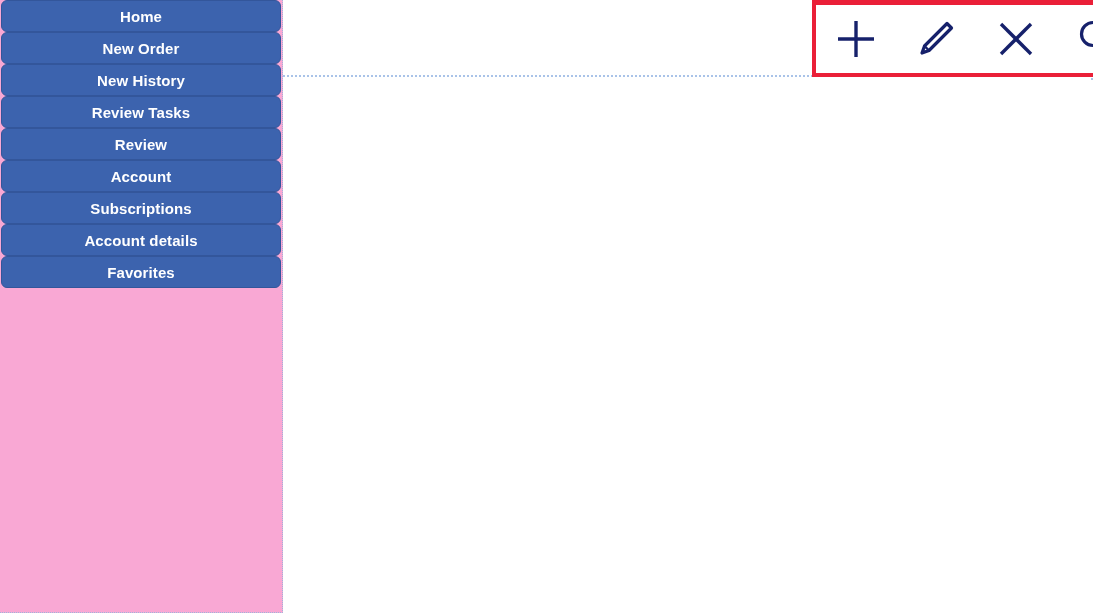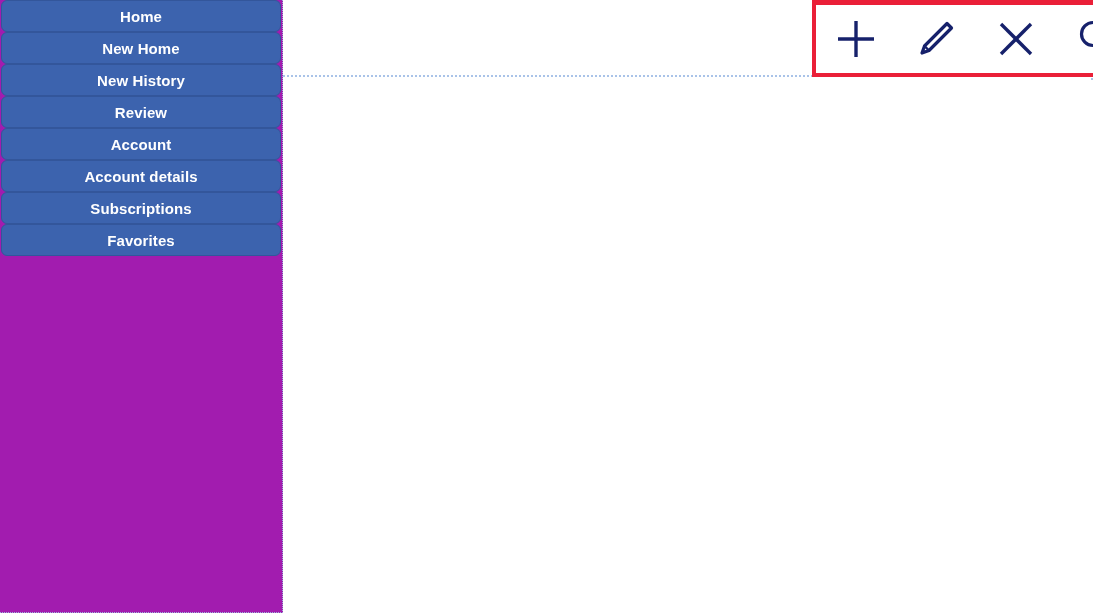--- a/index.html
+++ b/index.html
@@ -18,21 +18,21 @@
     background: #ffffff;
   }
 
   
   #sidebar {
     position: absolute;
     left: 0;
     top: 0;
     width: 283px;
     height: 613px;
-    background: #a21caf;
+    background: #f9a8d4;
     border-right: 1px dotted #9fb6dc;
     border-bottom: 1px dotted #9fb6dc;
     box-sizing: border-box;
   }
   .nav-item {
     position: relative;
     height: 32px;
     margin: 0 1px;
     background: #3c63ae;
     border: 1px solid #33569b;
@@ -112,36 +112,39 @@
 <body>
 
 <div id="app">
 
   <nav id="sidebar">
 
     <div class="nav-item">
       <span class="nav-label">Home</span>
     </div>
     <div class="nav-item">
-      <span class="nav-label">New Home</span>
+      <span class="nav-label">New Order</span>
     </div>
     <div class="nav-item">
       <span class="nav-label">New History</span>
+    </div>
+    <div class="nav-item">
+      <span class="nav-label">Review Tasks</span>
     </div>
     <div class="nav-item">
       <span class="nav-label">Review</span>
     </div>
     <div class="nav-item">
       <span class="nav-label">Account</span>
     </div>
     <div class="nav-item">
-      <span class="nav-label">Account details</span>
+      <span class="nav-label">Subscriptions</span>
     </div>
     <div class="nav-item">
-      <span class="nav-label">Subscriptions</span>
+      <span class="nav-label">Account details</span>
     </div>
     <div class="nav-item">
       <span class="nav-label">Favorites</span>
     </div>
 
   </nav>
 
   <main id="content">
 
     <div id="header-row"></div>

